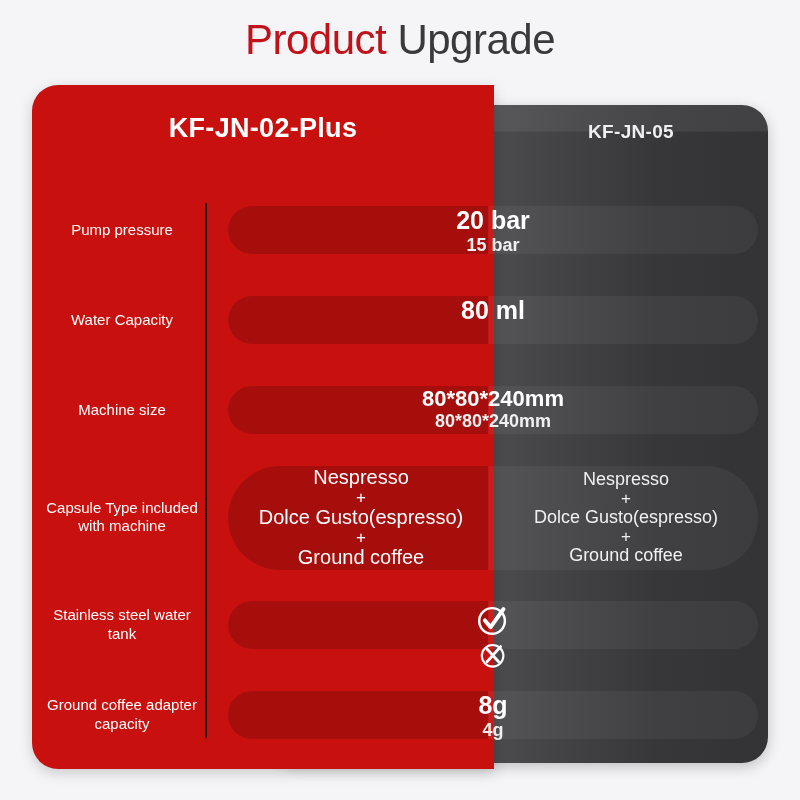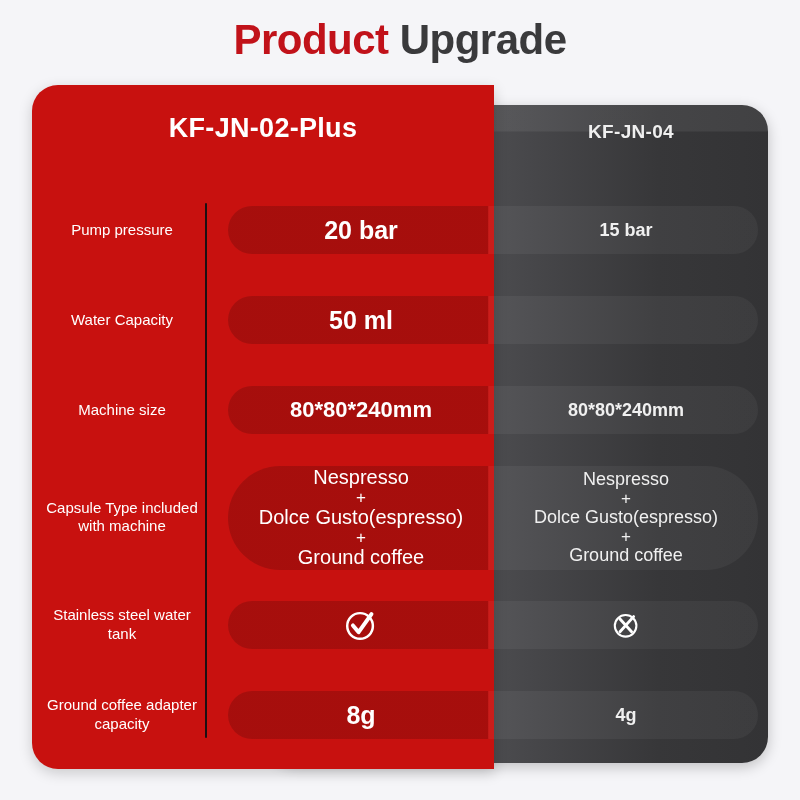--- a/index.html
+++ b/index.html
@@ -14,21 +14,21 @@
   }
 
   
   .title {
     position: absolute;
     top: 16px;
     left: 0;
     width: 800px;
     text-align: center;
     font-size: 42px;
-    font-weight: bold;
+    font-weight: normal;
     letter-spacing: -0.5px;
     white-space: nowrap;
   }
   .title .word-red  { color: #c1121a; }
   .title .word-dark { color: #3a3a3c; }
 
   
   .board {
     position: absolute;
     left: 32px;
@@ -188,42 +188,42 @@
   .row.multiline .cell .plus { font-size: 17px; display: block; line-height: 1.0; }
   .row.multiline .cell .ln { display: block; }
 
   
   .icon-wrap { display: flex; align-items: center; justify-content: center; }
   .icon-wrap svg { display: block; }
 
   
   .row.h-small { height: 90px; }
   .row.h-tall  { height: 125px; }
-  .row.h-small .row-pill { height: 48px; }
+  .row.h-small .row-pill { height: 48px; flex-direction: column; }
   .row.h-tall  .row-pill { height: 104px; }
 
   .sr { position:absolute; width:1px; height:1px; overflow:hidden; clip:rect(0 0 0 0); }
 </style>
 </head>
 <body>
 
 <div class="title">
   <span class="word-red">Product</span><span class="word-dark"> Upgrade</span>
 </div>
 
 <div class="board">
 
   <div class="panel-grey"></div>
   <div class="grey-sheen"></div>
   <div class="panel-red"></div>
   <div class="divider"></div>
 
   <div class="header-row">
     <div class="header-new">KF-JN-02-Plus</div>
-    <div class="header-old">KF-JN-04</div>
+    <div class="header-old">KF-JN-05</div>
   </div>
 
   <div class="rows">
 
     <div class="row h-small">
       <div class="row-label">
         <span class="ln">Pump</span>
         <span class="ln">pressure</span>
       </div>
       <div class="row-pill">
@@ -231,21 +231,21 @@
         <div class="cell cell-old">15 bar</div>
       </div>
     </div>
 
     <div class="row h-small">
       <div class="row-label">
         <span class="ln">Water</span>
         <span class="ln">Capacity</span>
       </div>
       <div class="row-pill">
-        <div class="cell cell-new">50 ml</div>
+        <div class="cell cell-new">80 ml</div>
       </div>
     </div>
 
     <div class="row h-small">
       <div class="row-label">
         <span class="ln">Machine</span>
         <span class="ln">size</span>
       </div>
       <div class="row-pill">
         <div class="cell cell-new" style="font-size:22px;">80*80*240mm</div>

